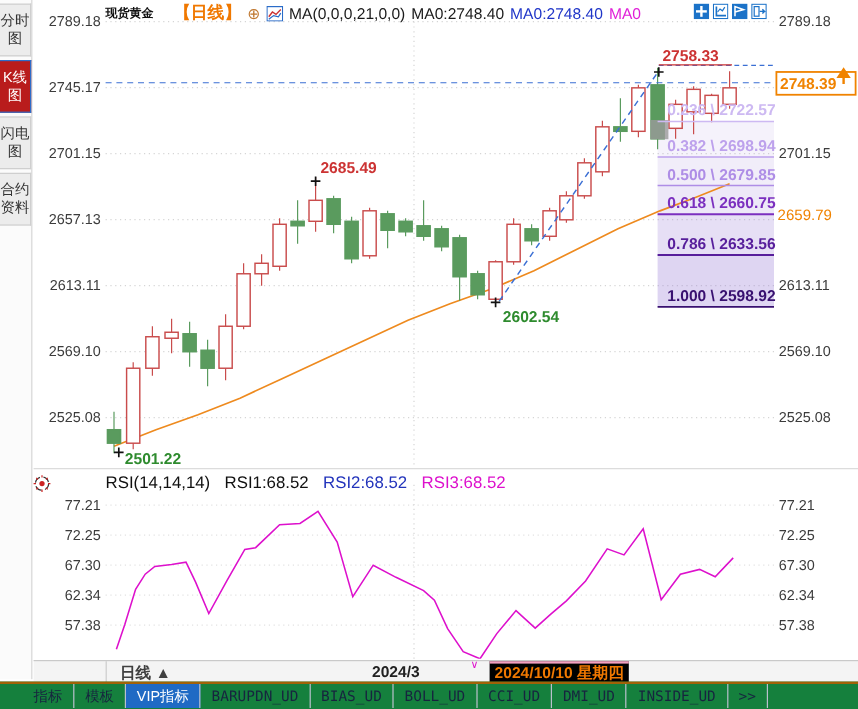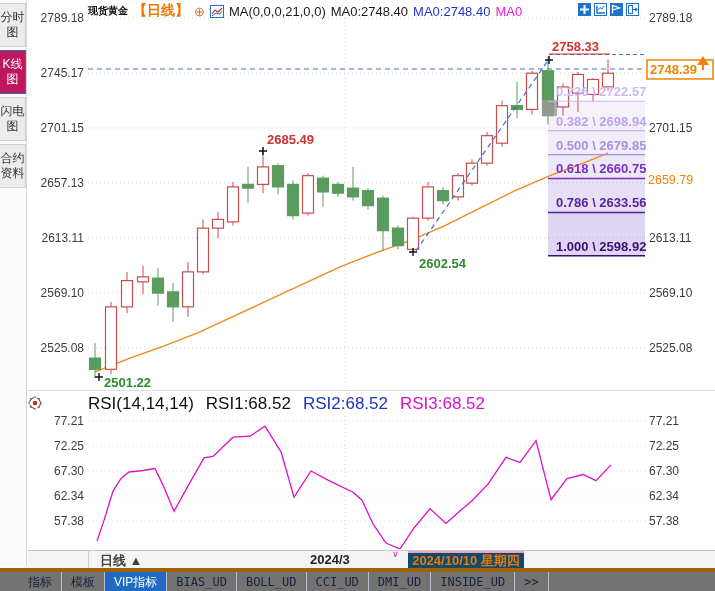--- a/index.html
+++ b/index.html
@@ -3,50 +3,50 @@
 <meta charset="utf-8">
 <style>
   html,body{margin:0;padding:0;background:#888;}
   .screen{position:relative;width:715px;height:591px;background:#ffffff;overflow:hidden;
           font-family:"Liberation Sans",sans-serif;-webkit-font-smoothing:antialiased;}
   
   .sidebar{position:absolute;left:0;top:0;width:27px;height:566px;background:#fbfbfb;border-right:1px solid #d6d6d6;box-sizing:border-box;}
   .side-tab{width:26px;box-sizing:border-box;margin-top:3px;padding:6px 0;text-align:center;
             font-size:12px;line-height:15px;color:#333;background:#ececec;border:1px solid #cfcfcf;border-left:none;
             word-break:break-all;cursor:pointer;}
-  .side-tab.active{background:#be185d;color:#fff;border-color:#2e6cc8;}
+  .side-tab.active{background:#b91c1c;color:#fff;border-color:#2e6cc8;}
   
   svg.chart{position:absolute;left:0;top:0;}
   
   .chart-header{position:absolute;left:88px;top:3px;height:16px;display:flex;align-items:center;gap:5px;font-size:13px;white-space:nowrap;}
   .sym{font-weight:bold;color:#111;font-size:10px;}
-  .period{color:#f07800;font-weight:bold;font-size:14px;}
+  .period{color:#f07800;font-weight:bold;font-size:14px;margin-left:12px;}
   .plus-ico{color:#c07830;font-size:13px;line-height:13px;}
   .ma-set{color:#1a1a1a;}
   .ma0a{color:#1a1a1a;}
   .ma0b{color:#1f35c8;}
   .ma0c{color:#e020d8;text-align:center;}
   .top-icons{position:absolute;left:578px;top:3px;display:flex;gap:3px;}
   .top-icons svg{display:block;cursor:pointer;}
   
-  .rsi-header{position:absolute;left:88px;top:394px;display:flex;gap:12px;font-size:17px;white-space:nowrap;}
+  .rsi-header{position:absolute;left:88px;top:394px;display:flex;gap:12px;font-size:14px;white-space:nowrap;}
   .rsi-f{color:#101010;} .rsi1{color:#101010;} .rsi2{color:#2233bb;} .rsi3{color:#dd10cc;}
   .rsi-gear{position:absolute;left:27px;top:395px;cursor:pointer;}
   
   .date-row{position:absolute;left:28px;top:550px;width:687px;height:18px;background:#f4f4f4;
             border-top:1px solid #c9c9c9;box-sizing:border-box;font-size:13px;}
   .vline{position:absolute;left:60px;top:0;width:1px;height:18px;background:#cccccc;}
   .period-label{position:absolute;left:72px;top:1px;color:#404040;font-weight:bold;}
   .month-label{position:absolute;left:282px;top:1px;color:#222;font-weight:bold;}
-  .date-cell{position:absolute;left:380px;top:0;width:116px;height:18px;background:#0c4a6e;border-top:2px solid #f2a0c0;box-sizing:border-box;
+  .date-cell{position:absolute;left:380px;top:0;width:116px;height:18px;background:#000000;border-top:2px solid #f2a0c0;box-sizing:border-box;
              color:#f07800;font-weight:bold;text-align:center;line-height:15px;}
   .rsi-dip{position:absolute;left:364px;top:-2px;color:#dd10cc;font-size:9px;}
   
-  .tab-row{position:absolute;left:0;top:568px;width:715px;height:23px;background:#737373;
-           border-top:4px solid #a16207;box-sizing:border-box;display:flex;align-items:flex-start;}
+  .tab-row{position:absolute;left:0;top:568px;width:715px;height:23px;background:#15803d;
+           border-top:2px solid #a16207;box-sizing:border-box;display:flex;align-items:flex-start;}
   .tab-spacer{width:18px;border-right:1px solid #b9c0cc;}
   .btab{padding:0 9px;line-height:20px;font-size:12px;color:#17243f;border-right:1px solid #b9c0cc;cursor:pointer;
         font-family:"DejaVu Sans Mono","Liberation Sans",monospace,sans-serif;}
   .btab.cn{font-family:"Liberation Sans",sans-serif;}
   .btab.active{background:#1f6ac4;color:#ffffff;}
 </style>
 </head>
 <body>
 
 <div class="screen">
@@ -274,20 +274,21 @@
     <span class="period-label">日线 ▲</span>
     <span class="month-label">2024/3</span>
     <div class="date-cell">2024/10/10 星期四</div>
   </div>
 
   <div class="tab-row" id="tabRow">
     <div class="tab-spacer"></div>
   <div class="btab cn">指标</div>
       <div class="btab cn">模板</div>
       <div class="btab cn active">VIP指标</div>
+      <div class="btab">BARUPDN_UD</div>
       <div class="btab">BIAS_UD</div>
       <div class="btab">BOLL_UD</div>
       <div class="btab">CCI_UD</div>
       <div class="btab">DMI_UD</div>
       <div class="btab">INSIDE_UD</div>
       <div class="btab">&gt;&gt;</div>
     </div>
 
 </div>
 

